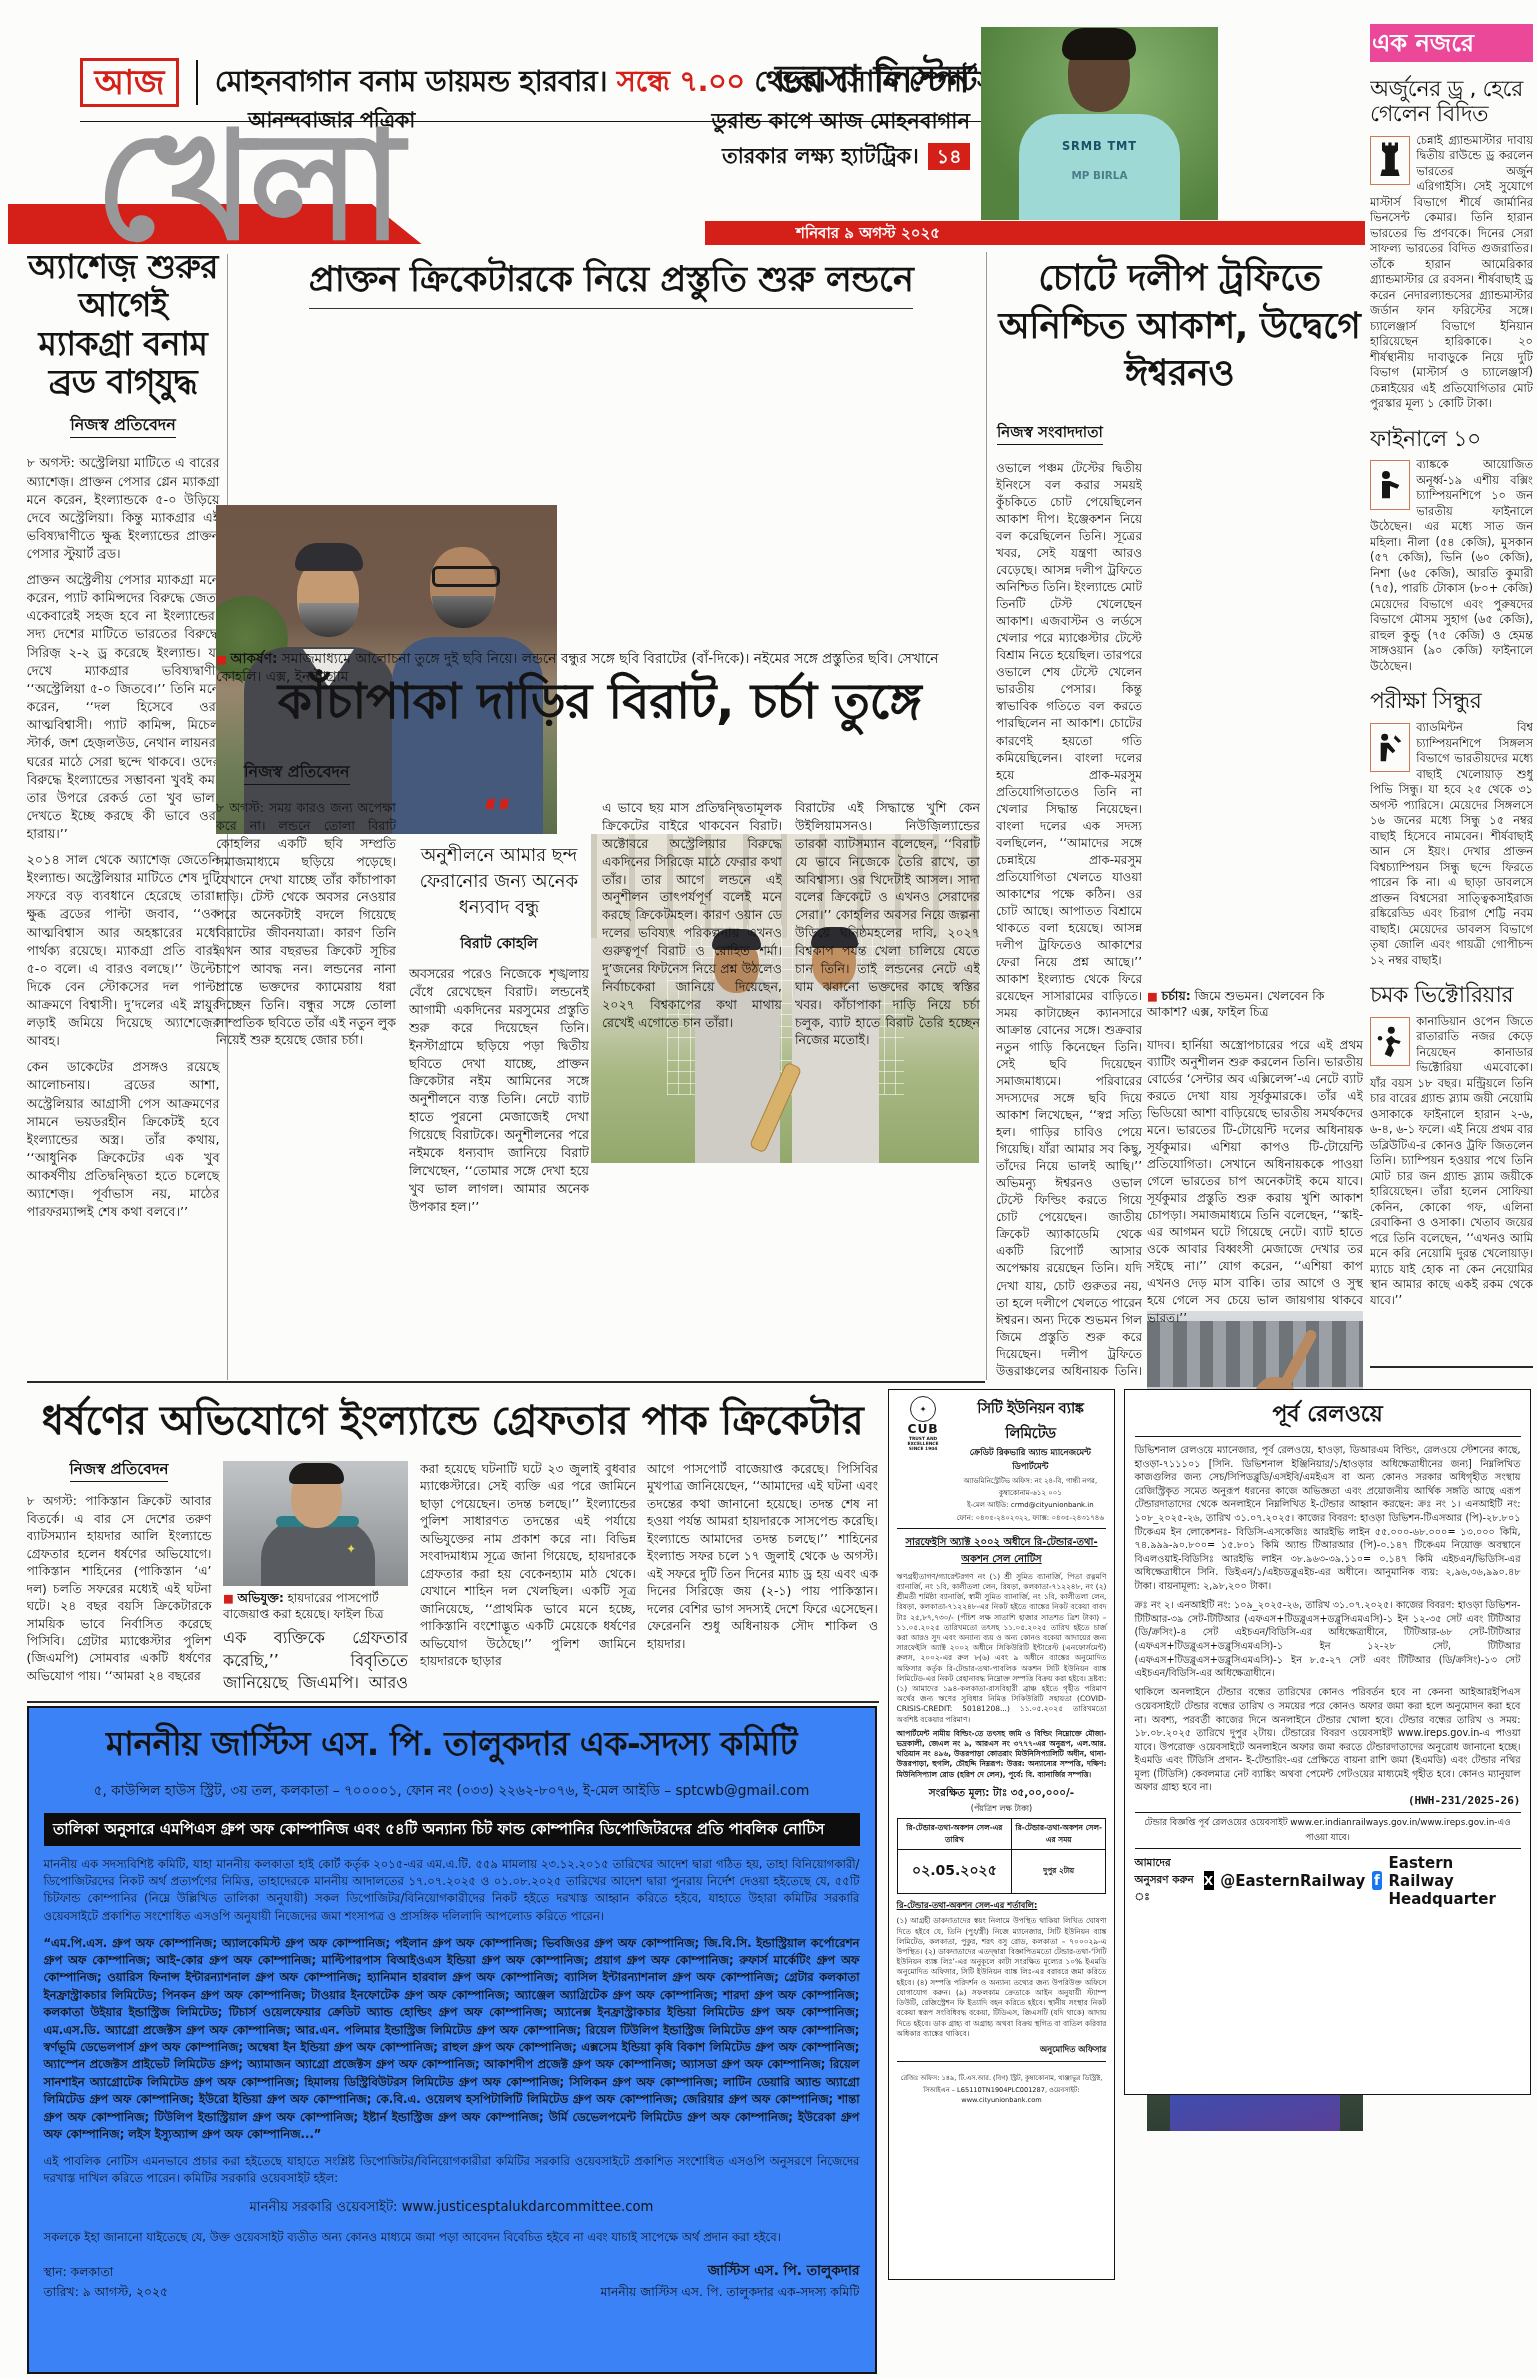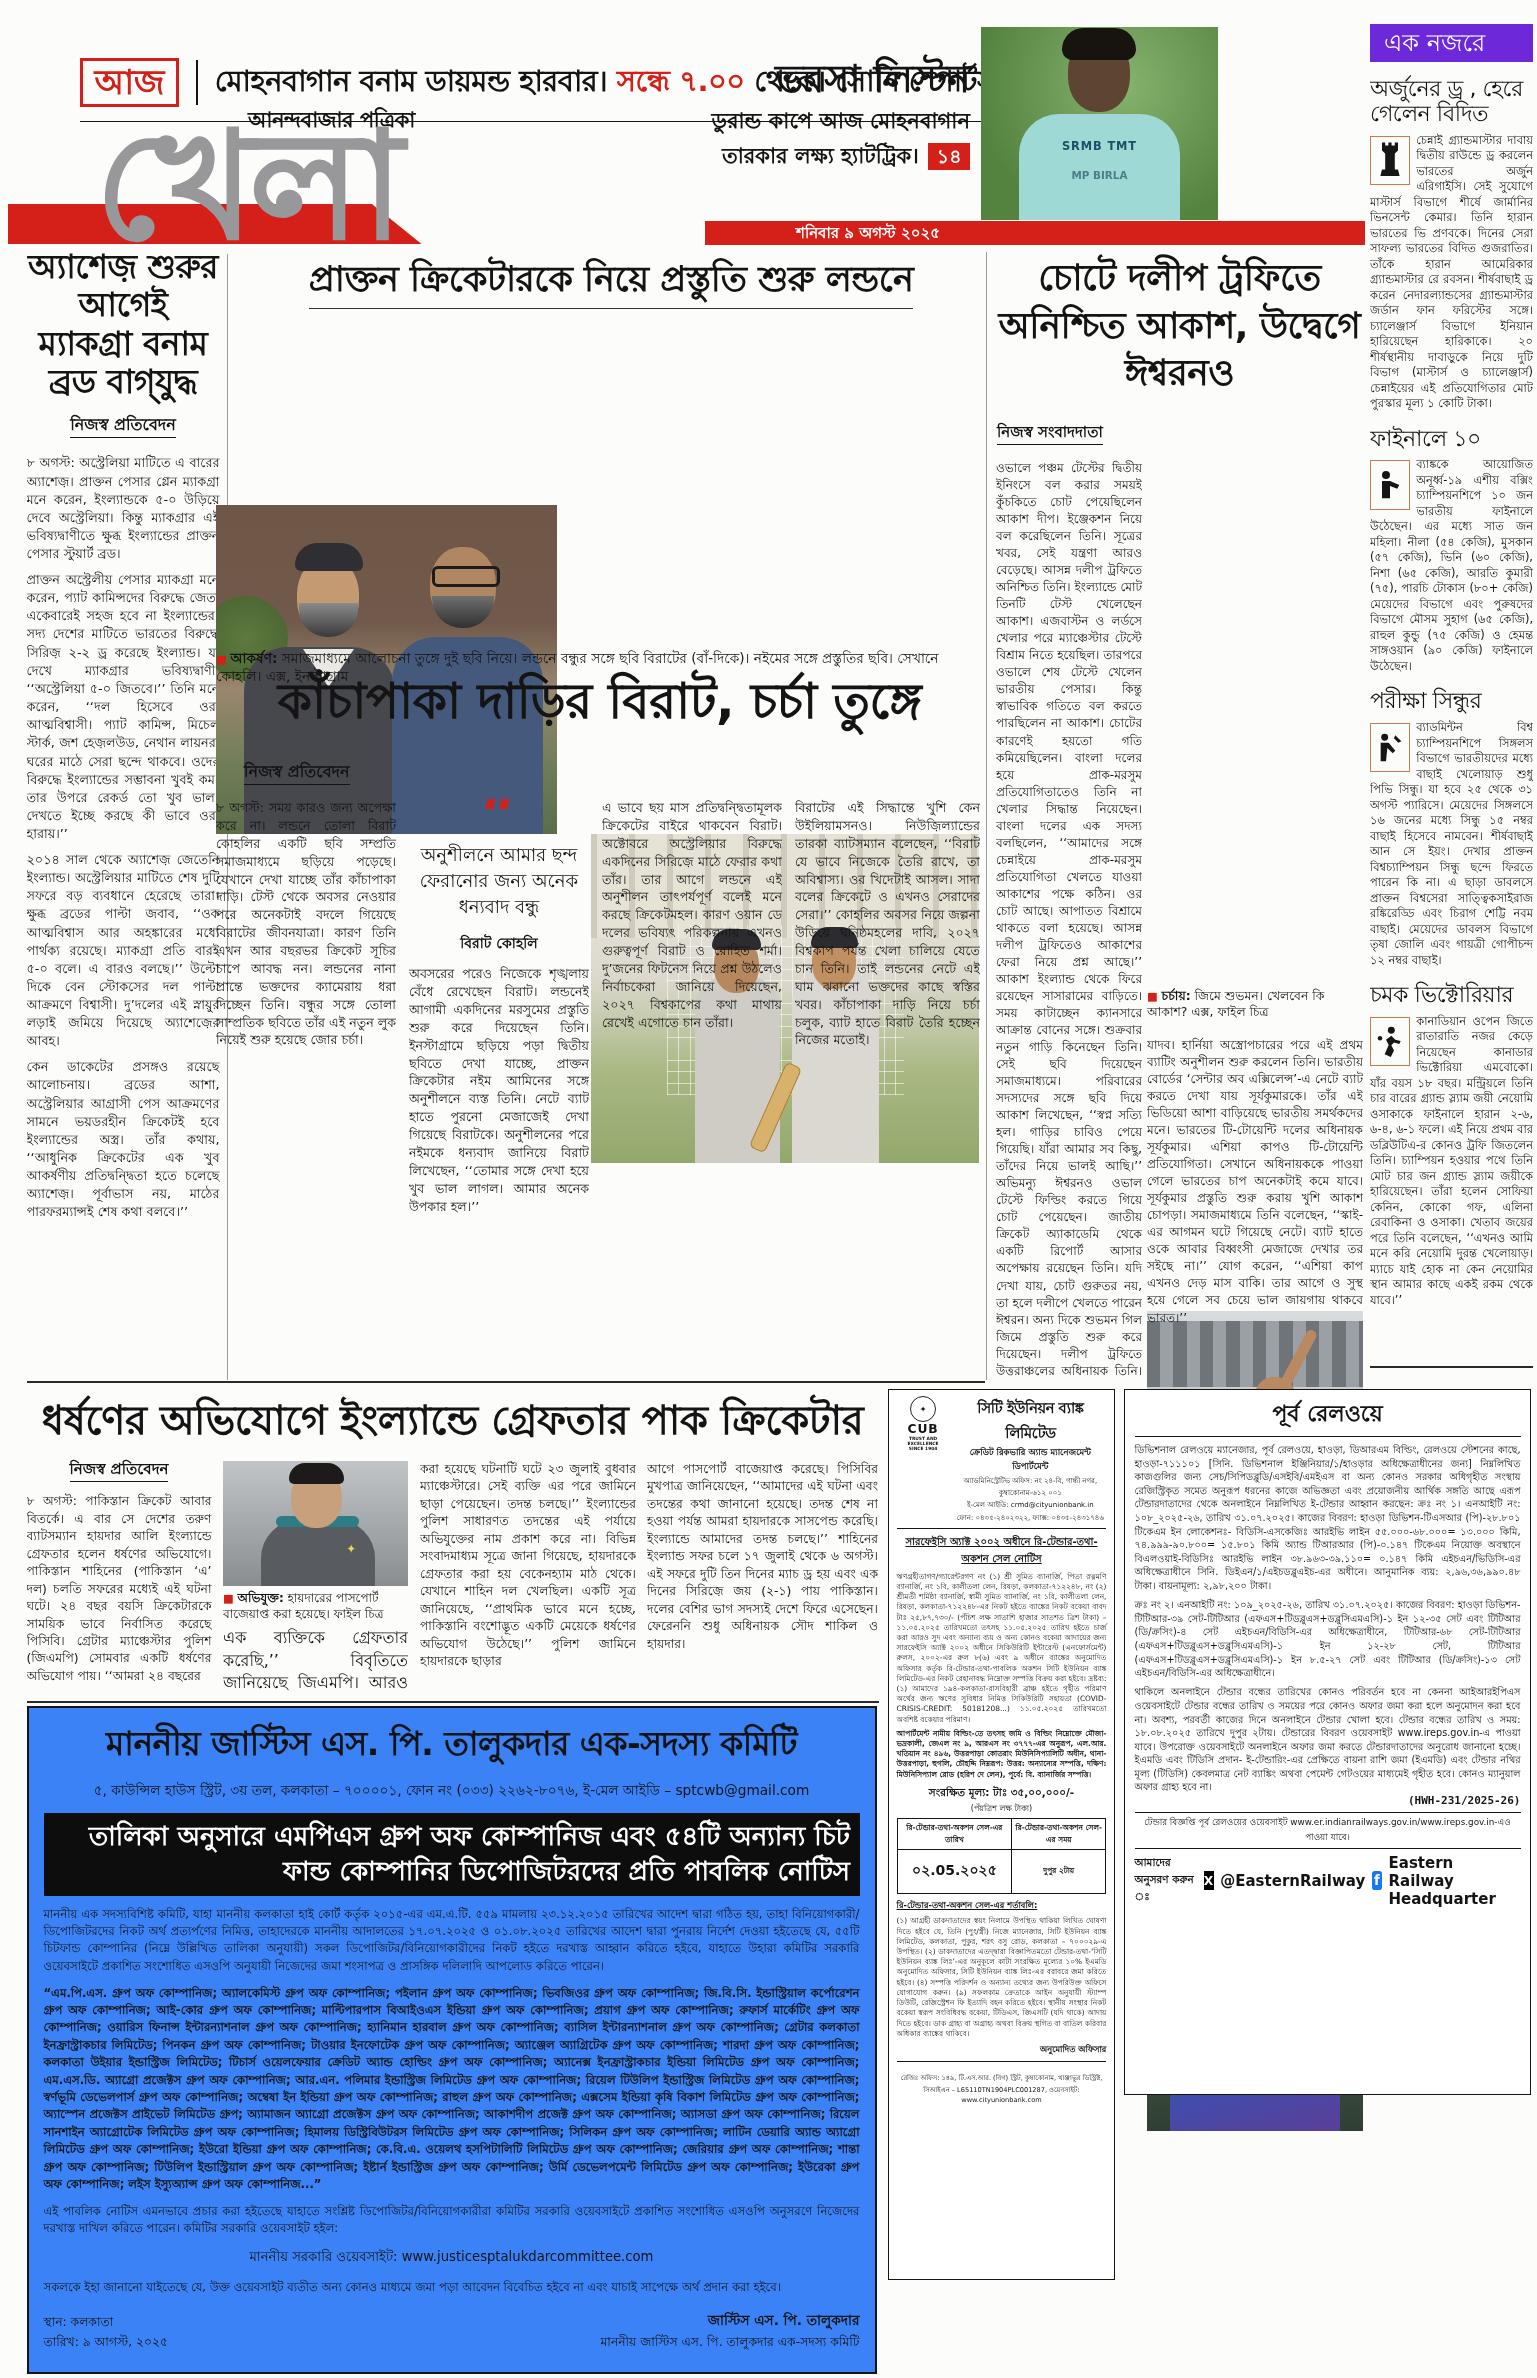--- a/index.html
+++ b/index.html
@@ -29,21 +29,21 @@
   .pgno{display:inline-block;background:#d42019;color:#fff;font-size:19px;font-weight:700;padding:0.9px 8.5px;margin-left:9.5px}
 
   
   .hl{font-weight:900;letter-spacing:-0.5px}
   .byline{font-weight:700}
   .byline span{border-bottom:1.9px solid #141414;padding-bottom:2.8px}
   .kick span{border-bottom:1.9px solid #333;padding-bottom:8.5px}
   .body{line-height:1.42}
 
   
-  .sb-head{background:#6d28d9;color:#fff;font-size:24px;font-weight:400;line-height:38px;padding-left:14px}
+  .sb-head{background:#ec4899;color:#fff;font-size:24px;font-weight:700;line-height:38px;padding-left:2px}
   .sb-item{margin-top:14px}
   .sb-item h3{margin:0;font-size:22px;font-weight:400;line-height:1.14;letter-spacing:-0.5px}
   .sb-item .sbody{margin-top:6.6px;font-size:11.4px;line-height:1.36;text-align:justify}
   .sb-ic{float:left;width:32px;height:42px;border:1.9px solid #cb7a55;margin:2.8px 6.6px 0.9px 0;padding:2.8px;display:flex;align-items:center;justify-content:center}
   .sb-ic svg{width:100%;height:100%;fill:#161616}
 
   
   .quote{text-align:center;padding:0 3.8px 9.5px}
   .qmark{color:#d42019;font-size:61px;line-height:.55;font-weight:900;font-family:"DejaVu Serif",serif}
   .qtext{font-size:18px;line-height:1.45;margin-top:9.5px;font-weight:400}
@@ -55,21 +55,21 @@
   .sq{color:#d42019;font-size:11.4px;margin-right:3.8px}
 
   
   .ph{overflow:hidden;position:relative}
   .ph *{position:absolute}
 
   
   .adbox{border:2.4px solid #141414;background:#3b82f6}
   .jtitle{font-size:33px;font-weight:900;text-align:center;letter-spacing:-0.5px}
   .jaddr{font-size:13.7px;text-align:center;margin-top:5.7px}
-  .jbar{background:#0d0d0d;color:#fff;font-size:26px;font-weight:900;text-align:right;line-height:1.35;padding:6.6px 9.5px;margin-top:9.5px}
+  .jbar{background:#0d0d0d;color:#fff;font-size:15px;font-weight:900;text-align:left;line-height:1.35;padding:6.6px 9.5px;margin-top:9.5px}
   .jp{font-size:11.6px;line-height:1.5;text-align:justify;margin-top:9.5px}
   .jweb{font-size:13.2px;font-weight:400;text-align:center;margin-top:9.5px}
   .jsign{display:flex;justify-content:space-between;align-items:flex-end;margin-top:13.2px;font-size:12.3px}
   .jsign .nm{font-weight:900;font-size:13.7px;text-align:right}
 
   .cub{border:1.9px solid #141414;background:#fff;font-size:7.6px}
   .cub-head{display:flex;gap:4.7px;border-bottom:1.4px solid #141414;padding-bottom:3.8px}
   .cub-logo{width:53px;text-align:center;flex:none}
   .cub-circ{width:24.6px;height:24.6px;border:1.9px solid #222;border-radius:50%;margin:0 auto;display:flex;align-items:center;justify-content:center;font-size:8.5px;font-weight:900}
   .cub-abbr{font-size:12.3px;font-weight:900;letter-spacing:0.9px}

